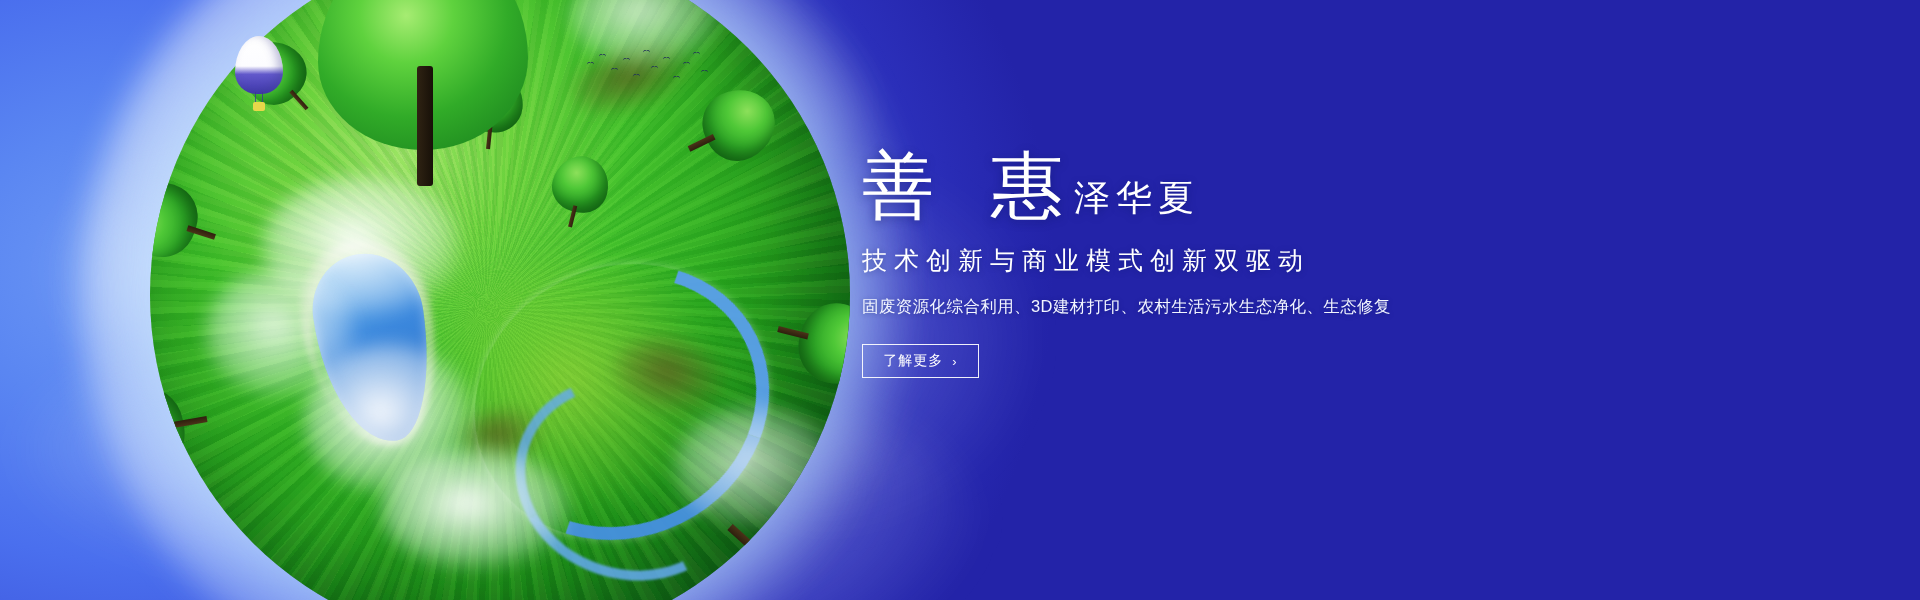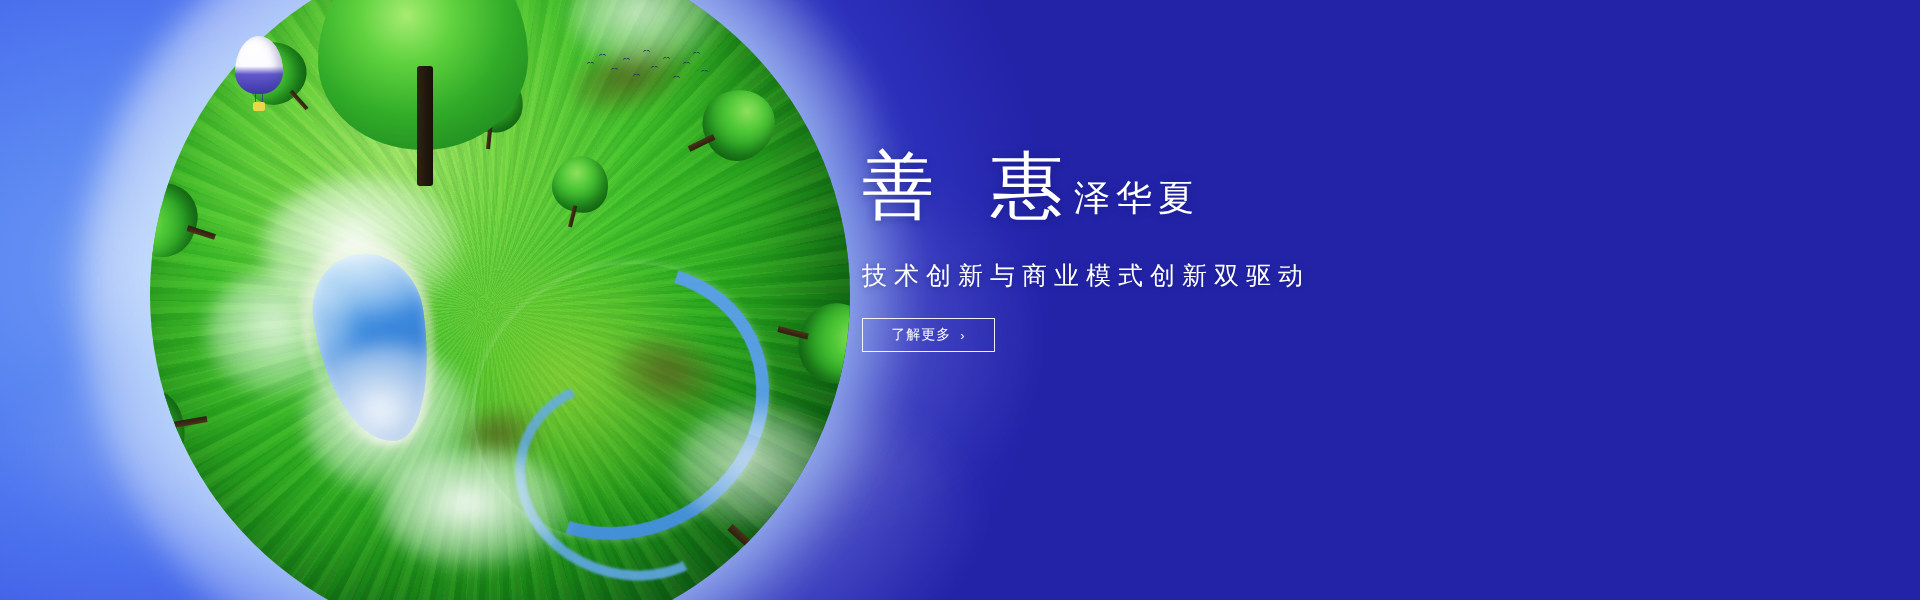--- a/index.html
+++ b/index.html
@@ -225,21 +225,21 @@
     font-size:36px;
     line-height:1;
     letter-spacing:6px;
     margin-left:10px;
     padding-bottom:4px;
     text-shadow:0 2px 8px rgba(10,20,90,.4);
   }
   .hl-gap { width:56px; }
 
   .subtitle {
-    margin-top:39px;
+    margin-top:24px;
     font-size:25px;
     letter-spacing:7px;
     font-weight:400;
     white-space:nowrap;
     text-shadow:0 1px 6px rgba(10,20,90,.4);
     font-family:Liberation Serif, serif;
   }
   .desc {
     margin-top:19px;
     font-size:16.5px;
@@ -247,21 +247,21 @@
     color:#f2f5ff;
     white-space:nowrap;
     text-shadow:0 1px 5px rgba(10,20,90,.4);
   }
   .cta {
     display:inline-flex;
     align-items:center;
     justify-content:center;
     gap:9px;
     margin-top:26px;
-    width:133px; height:34px;
+    width:117px; height:34px;
     border:1px solid rgba(255,255,255,.92);
     background:transparent;
     color:#ffffff;
     font-size:14px;
     letter-spacing:1px;
     cursor:pointer;
     font-family:"Liberation Sans","DejaVu Sans",sans-serif;
   }
   .cta .chev { font-size:13px; opacity:.95; }
 </style>
@@ -375,20 +375,21 @@
       </span>
       <span class="hl-gap"></span>
       <span class="hl-group">
         <span class="hl-big">惠</span>
         <span class="hl-small">泽华夏</span>
       </span>
     </div>
 
     <div class="subtitle">技术创新与商业模式创新双驱动</div>
 
+    <div class="desc">固废资源化综合利用、3D建材打印、农村生活污水生态净化、生态修复</div>
 
     <button class="cta">
       <span>了解更多</span>
       <span class="chev">›</span>
     </button>
 
   </div>
 </div>
 
 </body></html>

